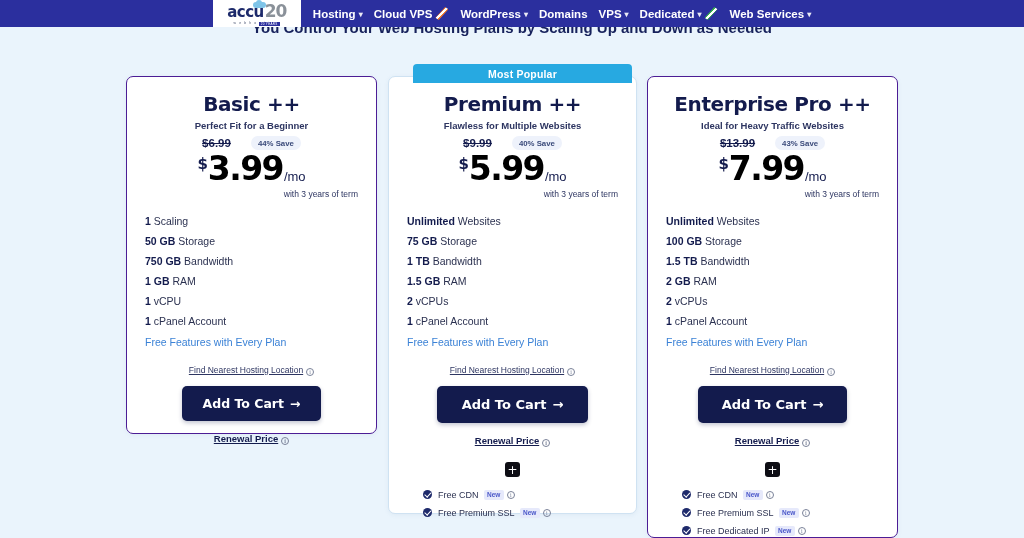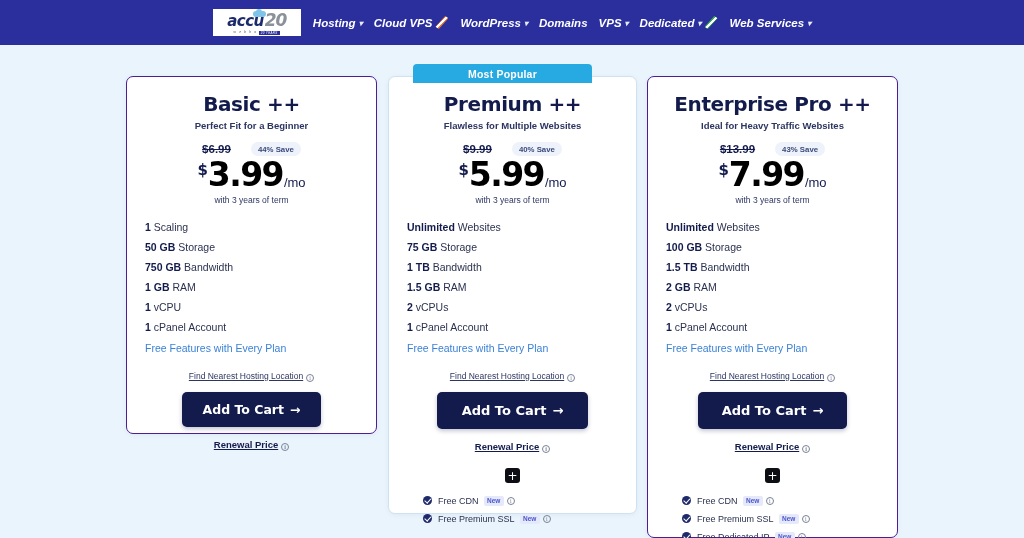--- a/index.html
+++ b/index.html
@@ -6,25 +6,24 @@
   html, body {
     width: 1024px; height: 538px;
     overflow: hidden;
     background: #eaf4fc;
     font-family: "Liberation Sans", sans-serif;
   }
 
   
   .navbar {
     position: absolute; top: 0; left: 0;
-    width: 1024px; height: 45px;
+    width: 1024px; height: 27px;
     background: #2b2f9e;
     display: flex; align-items: center;
     z-index: 40;
-    font-style: italic;
   }
   .nav-inner {
     display: flex; align-items: center;
     margin: 0 auto;
     height: 27px;
   }
   .logo {
     width: 88px; height: 27px;
     background: #ffffff;
     display: flex; flex-direction: column;
@@ -106,21 +105,21 @@
     border: 1px solid #4c1d95;
     border-radius: 7px;
     box-shadow: 0 1px 4px rgba(120,150,180,.10);
   }
   .card-basic      { left: 126px; top: 76px;  width: 251px; height: 358px; }
   .card-premium    { left: 388px; top: 76px;  width: 249px; height: 438px; border-color: #cfe2f2; }
   .card-enterprise { left: 647px; top: 76px;  width: 251px; height: 462px; }
 
   .popular-badge {
     position: absolute; left: 413px; top: 64px;
-    width: 179px; height: 19px;
+    width: 219px; height: 19px;
     background: #27a9e1; color: #ffffff;
     border-radius: 4px 4px 0 0;
     font-size: 10.5px; font-weight: 700;
     display: flex; align-items: center; justify-content: center;
     letter-spacing: .2px;
     z-index: 12;
   }
 
   .card-inner { padding: 16px 18px 0 18px; }
 
@@ -132,21 +131,21 @@
     line-height: 1.1;
   }
   .plan-tag {
     text-align: center;
     font-size: 9.5px; font-weight: 700;
     color: #2d3561; margin-top: 5px;
   }
 
   .price-old-row {
     display: flex; align-items: center; justify-content: center;
-    gap: 20px; margin-top: 11px;
+    gap: 20px; margin-top: 5px;
   }
   .price-old {
     font-size: 11.5px; font-weight: 700; color: #131b4d;
     text-decoration: line-through;
   }
   .save-badge {
     background: #eef2fb; color: #3a4a7a;
     font-size: 7.8px; font-weight: 700;
     border-radius: 9px; padding: 2.5px 7px;
     white-space: nowrap;
@@ -164,21 +163,21 @@
   .amt {
     font-family: "DejaVu Sans", sans-serif;
     font-size: 33px; font-weight: 700; color: #000000;
     letter-spacing: -1.6px;
   }
   .per {
     font-size: 13px; font-weight: 400; color: #131b4d;
     transform: translateY(-2px); margin-left: 1px;
   }
   .term {
-    text-align: center; font-size: 8.5px; color: #2d3561;
+    text-align: right; font-size: 8.5px; color: #2d3561;
     margin-top: 4px;
   }
 
   .features { margin-top: 16px; }
   .feat {
     font-size: 10.5px; color: #2b3150;
     margin-bottom: 7.5px; line-height: 1.2;
   }
   .feat b { color: #131b4d; font-weight: 700; }
   .feat-link {

